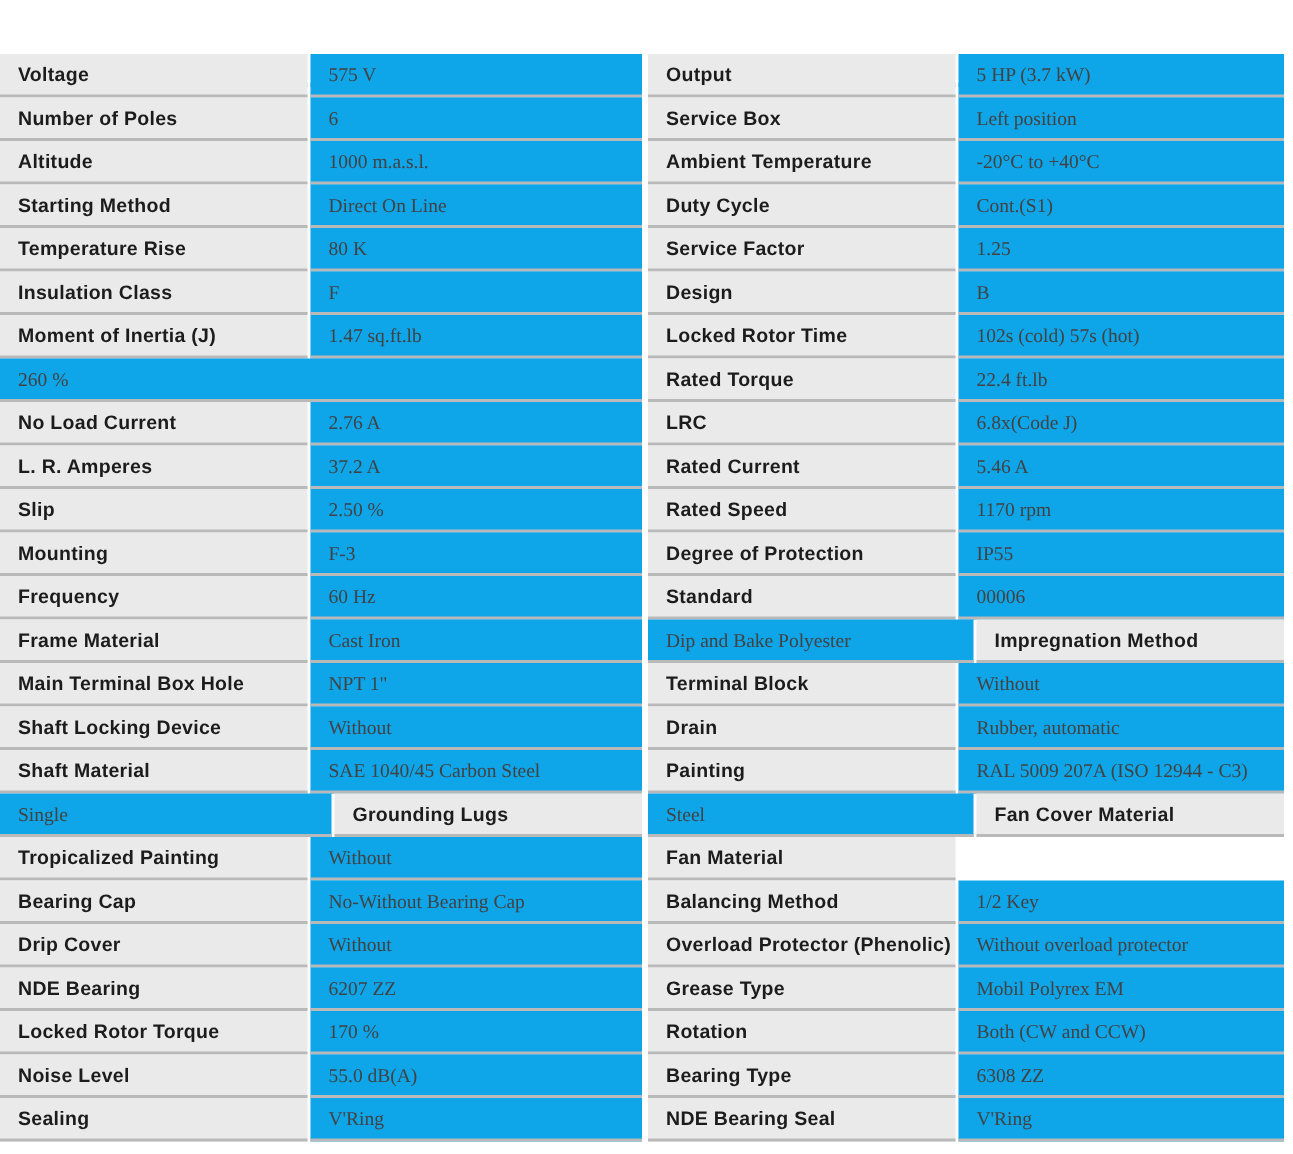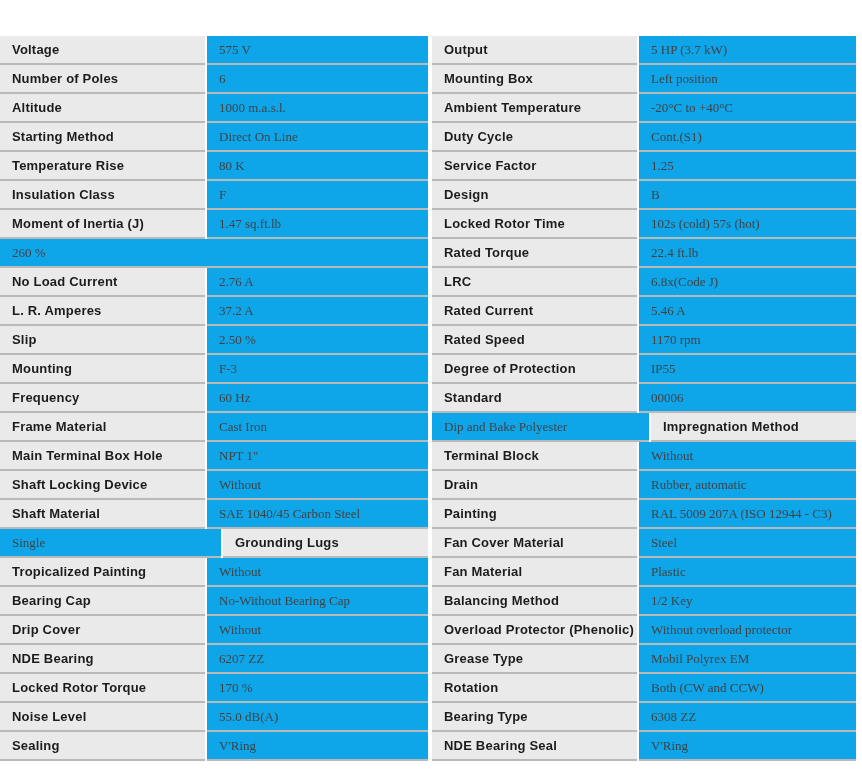--- a/index.html
+++ b/index.html
@@ -174,21 +174,21 @@
   <div class="spec-table" id="table-right">
       <div class="row">
         <div class="cell label">Flange</div>
         <div class="cell value">Without</div>
       </div>
       <div class="row">
         <div class="cell label">Output</div>
         <div class="cell value">5 HP (3.7 kW)</div>
       </div>
       <div class="row">
-        <div class="cell label">Mounting Box</div>
+        <div class="cell label">Service Box</div>
         <div class="cell value">Left position</div>
       </div>
       <div class="row">
         <div class="cell label">Ambient Temperature</div>
         <div class="cell value">-20°C to +40°C</div>
       </div>
       <div class="row">
         <div class="cell label">Duty Cycle</div>
         <div class="cell value">Cont.(S1)</div>
       </div>
@@ -238,26 +238,25 @@
       </div>
       <div class="row">
         <div class="cell label">Drain</div>
         <div class="cell value">Rubber, automatic</div>
       </div>
       <div class="row">
         <div class="cell label">Painting</div>
         <div class="cell value">RAL 5009 207A (ISO 12944 - C3)</div>
       </div>
       <div class="row">
+        <div class="cell value">Steel</div>
         <div class="cell label">Fan Cover Material</div>
-        <div class="cell value">Steel</div>
       </div>
       <div class="row">
         <div class="cell label">Fan Material</div>
-        <div class="cell value">Plastic</div>
       </div>
       <div class="row">
         <div class="cell label">Balancing Method</div>
         <div class="cell value">1/2 Key</div>
       </div>
       <div class="row">
         <div class="cell label">Overload Protector (Phenolic)</div>
         <div class="cell value">Without overload protector</div>
       </div>
       <div class="row">

